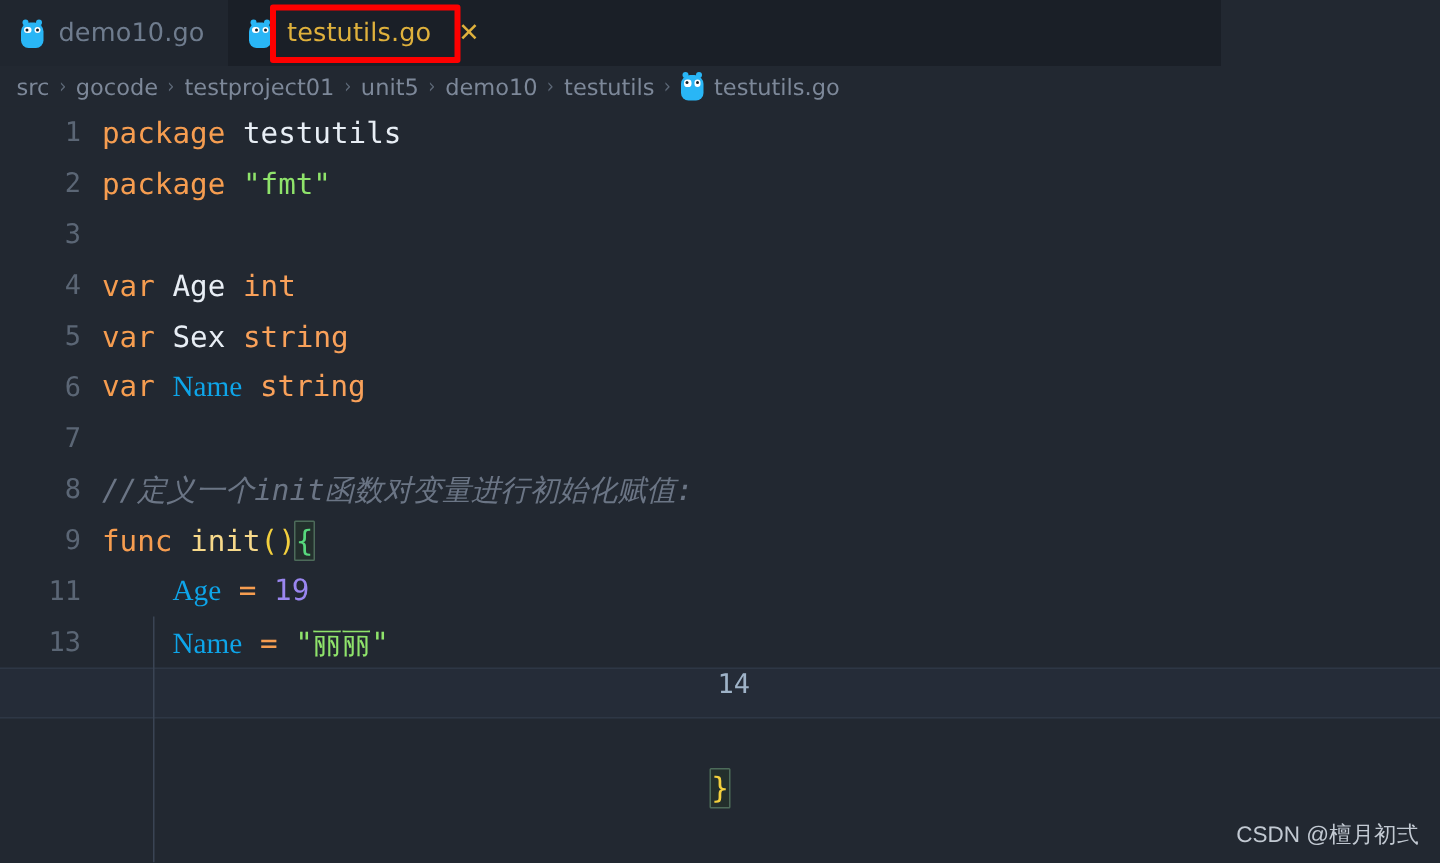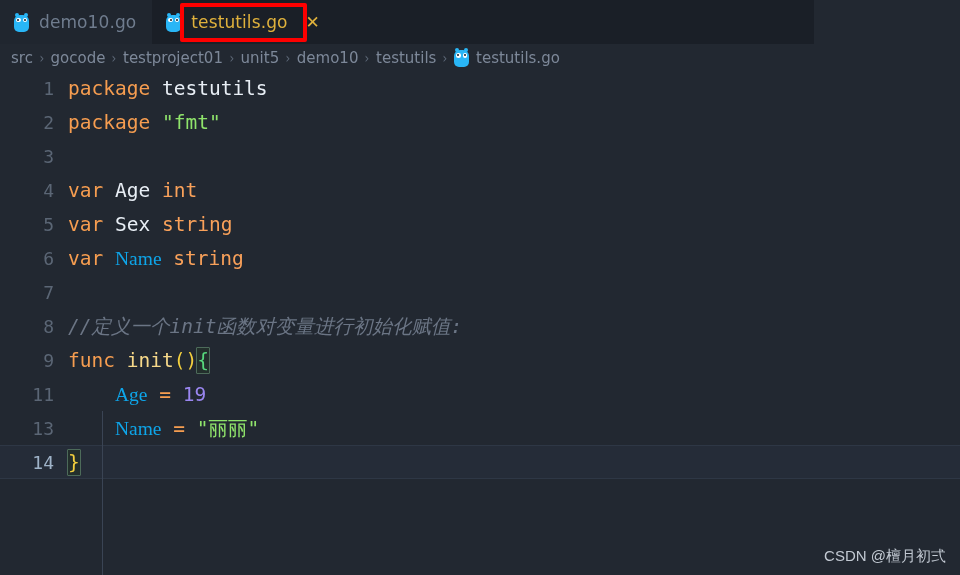--- a/index.html
+++ b/index.html
@@ -157,20 +157,21 @@
     height: 34px;
     display: flex;
     align-items: center;
   }
   .line.current {
     background: #252c38;
     border-top: 1px solid #2e3745;
     border-bottom: 1px solid #2e3745;
     height: 34px;
     box-sizing: border-box;
+    flex-direction: column;
   }
   .lineno {
     width: 68px;
     flex: 0 0 68px;
     text-align: right;
     padding-right: 14px;
     box-sizing: border-box;
     color: #5b6675;
     font-family: "DejaVu Sans Mono", monospace;
     font-size: 18px;

